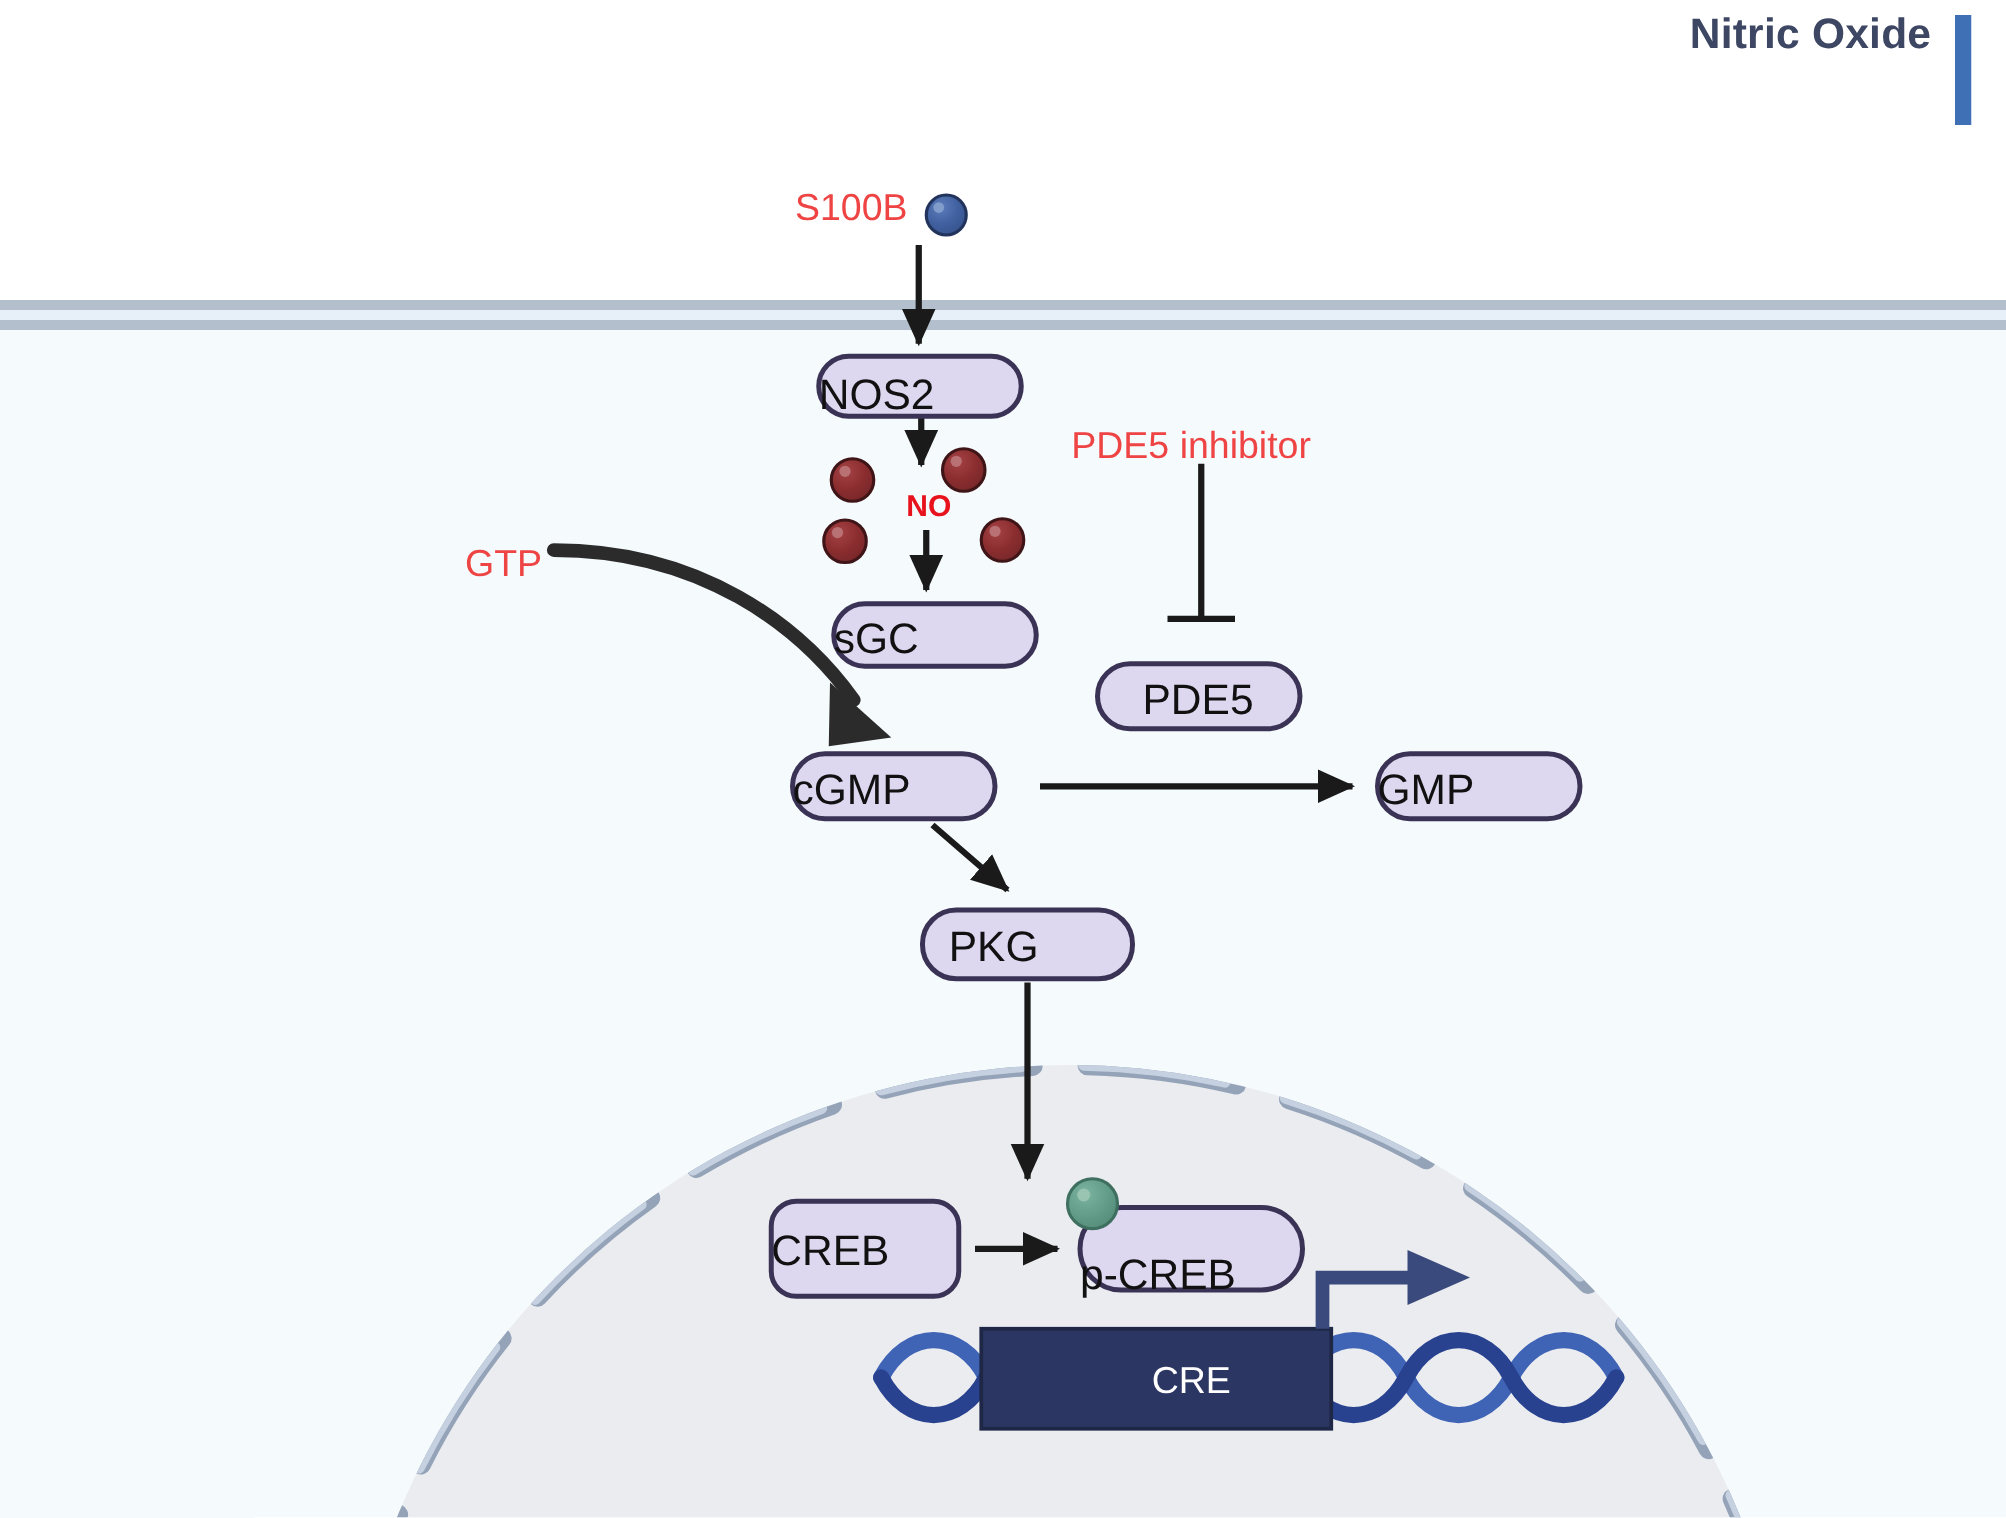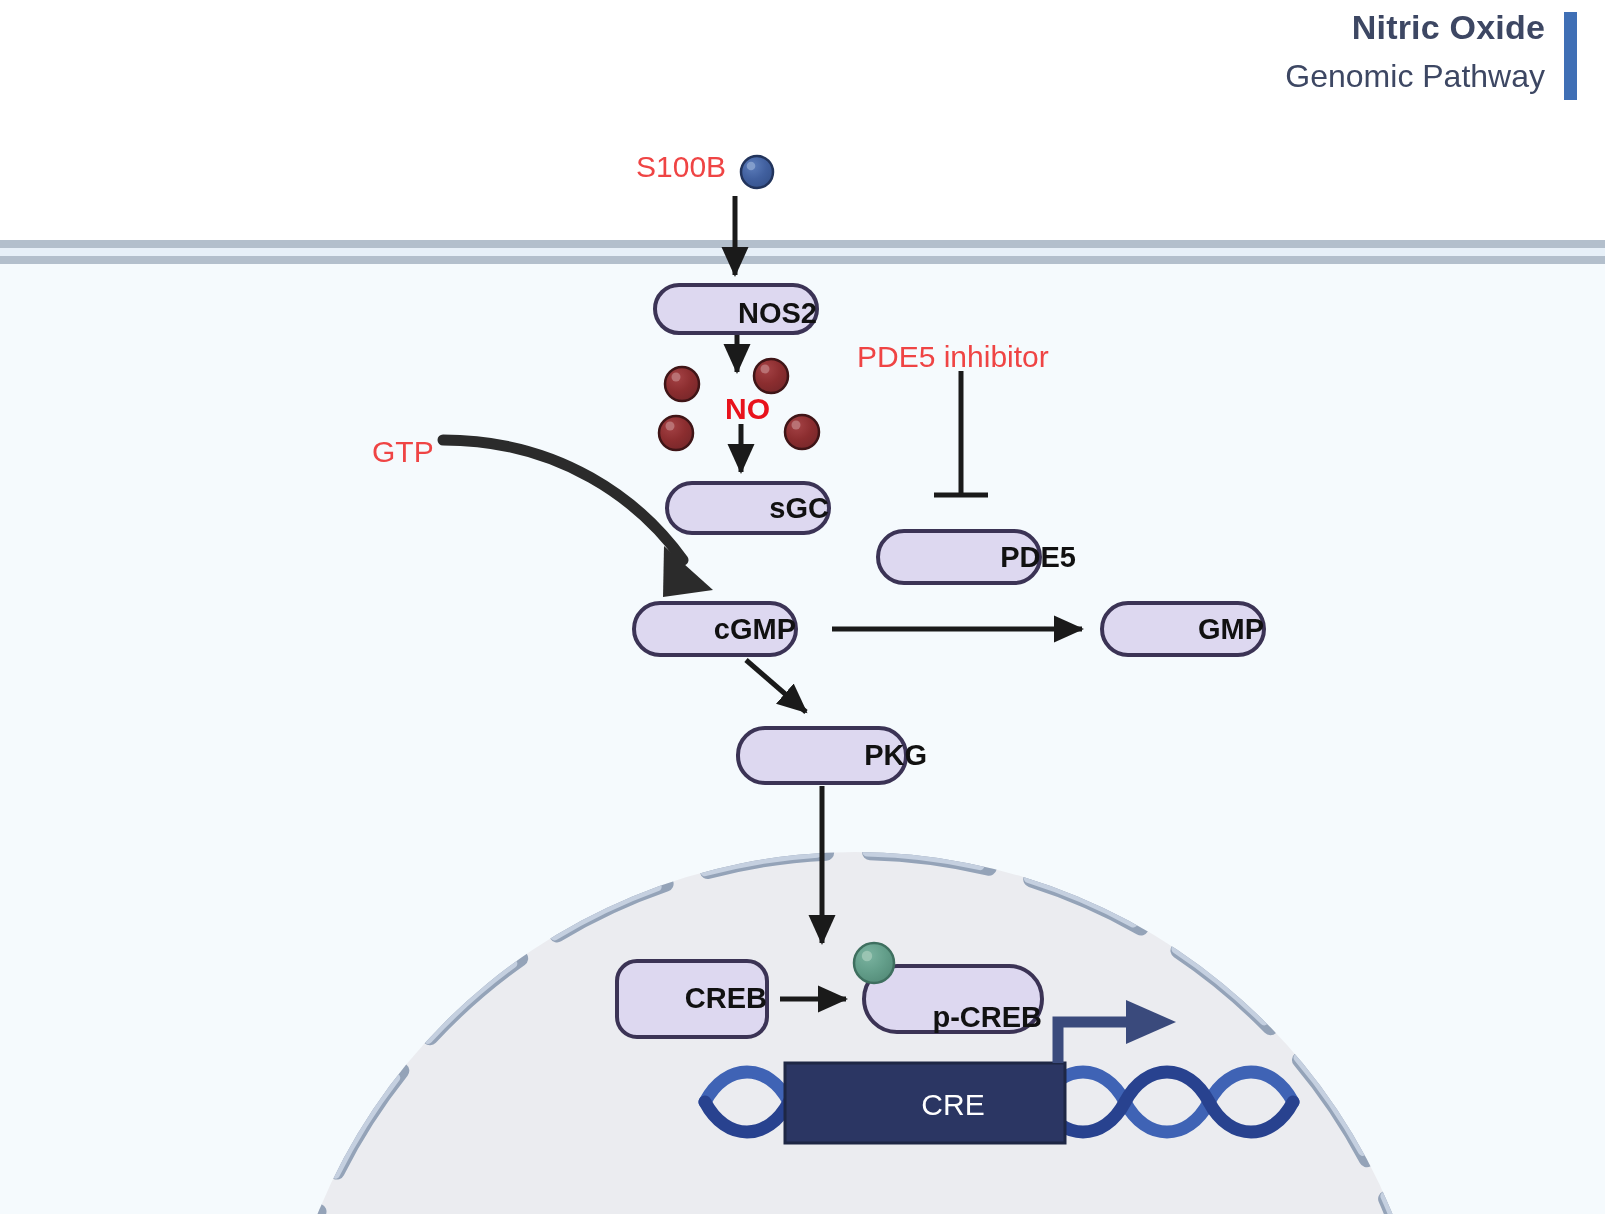--- a/index.html
+++ b/index.html
@@ -50,40 +50,39 @@
     position: absolute;
     right: 28px;
     top: 12px;
     width: 13px;
     height: 88px;
     background: #3f6fb5;
   }
   
   .node-label {
     position: absolute;
-    text-align: right;
+    text-align: left;
     color: #111111;
-    font-size: 29px;
+    font-size: 34px;
     line-height: 1;
     white-space: nowrap;
     pointer-events: none;
-    font-weight: bold;
   }
   .plain-label {
     position: absolute;
     text-align: left;
     color: #ef4444;
     font-size: 30px;
     white-space: nowrap;
   }
   .no-label {
     position: absolute;
     color: #e8121c;
     font-weight: bold;
-    font-size: 30px;
+    font-size: 24px;
     white-space: nowrap;
   }
   .cre-label {
     position: absolute;
     color: #ffffff;
     font-size: 30px;
     text-align: center;
     white-space: nowrap;
   }
 </style>
@@ -217,21 +216,20 @@
         <circle cx="796" cy="425" r="4.5" fill="#bd7a7c" opacity="0.85"></circle>
       </g>
       <g>
         <circle cx="874" cy="963" r="20" fill="url(#gradPhos)" stroke="#3e6f5f" stroke-width="2.5"></circle>
         <circle cx="867" cy="956" r="5.2" fill="#9dc6b5" opacity="0.9"></circle>
       </g>
     </g>
   </svg>
 
   <div class="hdr-title">Nitric Oxide</div>
-  <div class="hdr-sub">Genomic Pathway</div>
   <div class="hdr-bar"></div>
 
   <div class="node-label" style="left:655px; top:299px; width:162px;">NOS2</div>
   <div class="node-label" style="left:667px; top:494px; width:162px;">sGC</div>
   <div class="node-label" style="left:878px; top:543px; width:162px;margin-left:36px;">PDE5</div>
   <div class="node-label" style="left:634px; top:615px; width:162px;">cGMP</div>
   <div class="node-label" style="left:1102px; top:615px; width:162px;">GMP</div>
   <div class="node-label" style="left:759px; top:741px; width:168px;">PKG</div>
   <div class="node-label" style="left:617px; top:984px; width:150px;">CREB</div>
   <div class="node-label" style="left:864px; top:983px; width:178px;margin-top:20px;">p-CREB</div>

